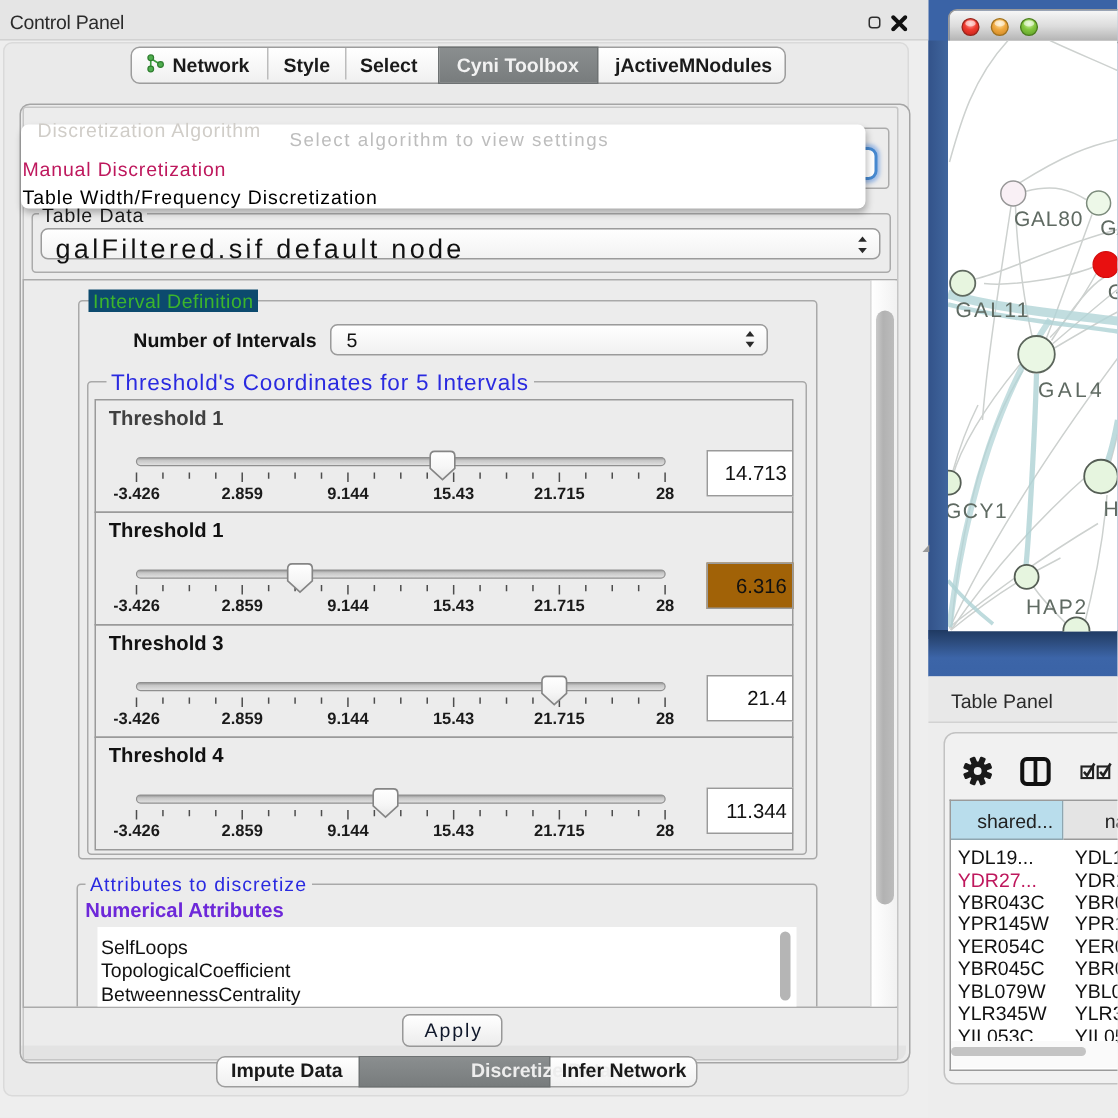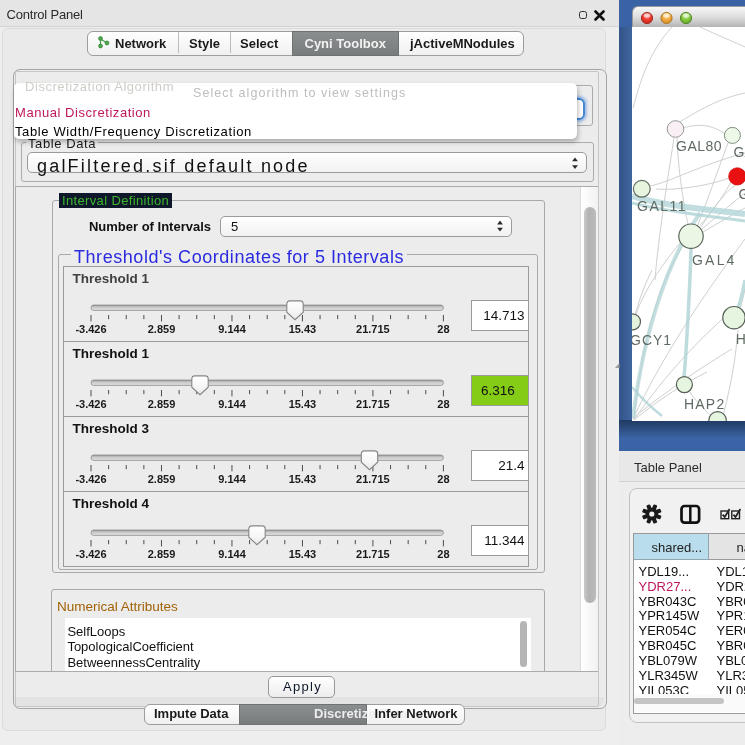--- a/index.html
+++ b/index.html
@@ -70,30 +70,30 @@
             <stop offset="1" stop-color="#e3e3e3"></stop>
           </linearGradient>
           <linearGradient id="thm" x1="0" y1="0" x2="0" y2="1">
             <stop offset="0" stop-color="#ffffff"></stop>
             <stop offset="0.55" stop-color="#f6f6f6"></stop>
             <stop offset="1" stop-color="#e8e8e8"></stop>
           </linearGradient>
         </defs>
       </svg>
 <div class="abs" style="left:35.5px;top:13px;width:491px;height:371px;border:1px solid #a9a9a9;border-radius:3px;"></div>
-<div class="txt" style="left:43px;top:6px;font-size:13px;color:#3cb52c;background:#0f172a;padding:0 3px;letter-spacing:0.35px;">Interval Definition</div>
+<div class="txt" style="left:43px;top:6px;font-size:13px;color:#3cb52c;background:#0c4a6e;padding:0 3px;letter-spacing:0.35px;">Interval Definition</div>
 <div class="txt" style="left:64px;top:32px;width:131px;text-align:right;font-size:13px;font-weight:bold;color:#111;">Number of Intervals</div>
 <div class="abs" style="left:204px;top:29px;width:290px;height:19px;background:linear-gradient(#ffffff,#f1f1f1);border:1px solid #9b9b9b;border-radius:5px;"></div>
 <div class="txt" style="left:215px;top:32px;font-size:13px;color:#111;">5</div>
 <svg class="abs" style="left:478px;top:31px;" width="12" height="16" viewBox="0 0 12 16">
         <path d="M6 2.6 L8.9 6.4 L3.1 6.4 Z" fill="#2a2a2a"></path>
         <path d="M6 13.6 L8.9 9.8 L3.1 9.8 Z" fill="#2a2a2a"></path>
       </svg>
 <div class="abs" style="left:42px;top:67px;width:478px;height:314px;border:1px solid #a9a9a9;border-radius:3px;"></div>
-<div class="txt" style="left:55px;top:60px;font-size:18px;color:#2a2ae0;background:#ececec;padding:0 3px;letter-spacing:0.55px;">Threshold's Coordinates for 5 Intervals</div>
+<div class="txt" style="left:55px;top:60px;font-size:15px;color:#2a2ae0;background:#ececec;padding:0 3px;letter-spacing:0.55px;">Threshold's Coordinates for 5 Intervals</div>
 <div class="abs" style="left:46.5px;top:79px;width:464.5px;height:74px;border:1px solid #9a9a9a;"></div>
 <div class="txt" style="left:56.5px;top:84px;font-size:13.5px;font-weight:bold;color:#404040;">Threshold 1</div>
 <svg class="abs" style="left:60px;top:109px;" width="445" height="44" viewBox="0 0 445 44">
         <rect x="15" y="9" width="352.4" height="5.4" rx="2.7" fill="url(#trk)" stroke="#8f8f8f" stroke-width="0.8"></rect>
         <path d="M15.00 19 v6.4 M32.62 19 v4.2 M50.24 19 v4.2 M67.86 19 v4.2 M85.48 19 v6.4 M103.10 19 v4.2 M120.72 19 v4.2 M138.34 19 v4.2 M155.96 19 v6.4 M173.58 19 v4.2 M191.20 19 v4.2 M208.82 19 v4.2 M226.44 19 v6.4 M244.06 19 v4.2 M261.68 19 v4.2 M279.30 19 v4.2 M296.92 19 v6.4 M314.54 19 v4.2 M332.16 19 v4.2 M349.78 19 v4.2 M367.40 19 v6.4" stroke="#4d4d4d" stroke-width="1"></path>
         <text x="15.0" y="36.5" text-anchor="middle" font-family="Liberation Sans, sans-serif" font-size="11" font-weight="bold" fill="#1a1a1a">-3.426</text>
         <text x="85.5" y="36.5" text-anchor="middle" font-family="Liberation Sans, sans-serif" font-size="11" font-weight="bold" fill="#1a1a1a">2.859</text>
         <text x="156.0" y="36.5" text-anchor="middle" font-family="Liberation Sans, sans-serif" font-size="11" font-weight="bold" fill="#1a1a1a">9.144</text>
         <text x="226.4" y="36.5" text-anchor="middle" font-family="Liberation Sans, sans-serif" font-size="11" font-weight="bold" fill="#1a1a1a">15.43</text>
         <text x="296.9" y="36.5" text-anchor="middle" font-family="Liberation Sans, sans-serif" font-size="11" font-weight="bold" fill="#1a1a1a">21.715</text>
@@ -107,21 +107,21 @@
         <rect x="15" y="9" width="352.4" height="5.4" rx="2.7" fill="url(#trk)" stroke="#8f8f8f" stroke-width="0.8"></rect>
         <path d="M15.00 19 v6.4 M32.62 19 v4.2 M50.24 19 v4.2 M67.86 19 v4.2 M85.48 19 v6.4 M103.10 19 v4.2 M120.72 19 v4.2 M138.34 19 v4.2 M155.96 19 v6.4 M173.58 19 v4.2 M191.20 19 v4.2 M208.82 19 v4.2 M226.44 19 v6.4 M244.06 19 v4.2 M261.68 19 v4.2 M279.30 19 v4.2 M296.92 19 v6.4 M314.54 19 v4.2 M332.16 19 v4.2 M349.78 19 v4.2 M367.40 19 v6.4" stroke="#4d4d4d" stroke-width="1"></path>
         <text x="15.0" y="36.5" text-anchor="middle" font-family="Liberation Sans, sans-serif" font-size="11" font-weight="bold" fill="#1a1a1a">-3.426</text>
         <text x="85.5" y="36.5" text-anchor="middle" font-family="Liberation Sans, sans-serif" font-size="11" font-weight="bold" fill="#1a1a1a">2.859</text>
         <text x="156.0" y="36.5" text-anchor="middle" font-family="Liberation Sans, sans-serif" font-size="11" font-weight="bold" fill="#1a1a1a">9.144</text>
         <text x="226.4" y="36.5" text-anchor="middle" font-family="Liberation Sans, sans-serif" font-size="11" font-weight="bold" fill="#1a1a1a">15.43</text>
         <text x="296.9" y="36.5" text-anchor="middle" font-family="Liberation Sans, sans-serif" font-size="11" font-weight="bold" fill="#1a1a1a">21.715</text>
         <text x="367.4" y="36.5" text-anchor="middle" font-family="Liberation Sans, sans-serif" font-size="11" font-weight="bold" fill="#1a1a1a">28</text>
         <path d="M115.8 16.2 L115.8 8 Q115.8 4.9 118.8 4.9 L129.2 4.9 Q132.2 4.9 132.2 8 L132.2 16.2 L124.0 23.7 Z" fill="url(#thm)" stroke="#858585" stroke-width="1.1"></path>
       </svg>
-<div class="abs" style="left:454.5px;top:188px;width:53px;height:29px;background:#84cc16;border:1px solid #9a9a9a;text-align:center;font-size:13.5px;color:#111;line-height:29px;padding-right:3px;">6.316</div>
+<div class="abs" style="left:454.5px;top:188px;width:53px;height:29px;background:#a16207;border:1px solid #9a9a9a;text-align:right;font-size:13.5px;color:#111;line-height:29px;padding-right:3px;">6.316</div>
 <div class="abs" style="left:46.5px;top:229px;width:464.5px;height:74px;border:1px solid #9a9a9a;"></div>
 <div class="txt" style="left:56.5px;top:234px;font-size:13.5px;font-weight:bold;color:#111;">Threshold 3</div>
 <svg class="abs" style="left:60px;top:259px;" width="445" height="44" viewBox="0 0 445 44">
         <rect x="15" y="9" width="352.4" height="5.4" rx="2.7" fill="url(#trk)" stroke="#8f8f8f" stroke-width="0.8"></rect>
         <path d="M15.00 19 v6.4 M32.62 19 v4.2 M50.24 19 v4.2 M67.86 19 v4.2 M85.48 19 v6.4 M103.10 19 v4.2 M120.72 19 v4.2 M138.34 19 v4.2 M155.96 19 v6.4 M173.58 19 v4.2 M191.20 19 v4.2 M208.82 19 v4.2 M226.44 19 v6.4 M244.06 19 v4.2 M261.68 19 v4.2 M279.30 19 v4.2 M296.92 19 v6.4 M314.54 19 v4.2 M332.16 19 v4.2 M349.78 19 v4.2 M367.40 19 v6.4" stroke="#4d4d4d" stroke-width="1"></path>
         <text x="15.0" y="36.5" text-anchor="middle" font-family="Liberation Sans, sans-serif" font-size="11" font-weight="bold" fill="#1a1a1a">-3.426</text>
         <text x="85.5" y="36.5" text-anchor="middle" font-family="Liberation Sans, sans-serif" font-size="11" font-weight="bold" fill="#1a1a1a">2.859</text>
         <text x="156.0" y="36.5" text-anchor="middle" font-family="Liberation Sans, sans-serif" font-size="11" font-weight="bold" fill="#1a1a1a">9.144</text>
         <text x="226.4" y="36.5" text-anchor="middle" font-family="Liberation Sans, sans-serif" font-size="11" font-weight="bold" fill="#1a1a1a">15.43</text>
         <text x="296.9" y="36.5" text-anchor="middle" font-family="Liberation Sans, sans-serif" font-size="11" font-weight="bold" fill="#1a1a1a">21.715</text>
@@ -137,21 +137,22 @@
         <text x="15.0" y="36.5" text-anchor="middle" font-family="Liberation Sans, sans-serif" font-size="11" font-weight="bold" fill="#1a1a1a">-3.426</text>
         <text x="85.5" y="36.5" text-anchor="middle" font-family="Liberation Sans, sans-serif" font-size="11" font-weight="bold" fill="#1a1a1a">2.859</text>
         <text x="156.0" y="36.5" text-anchor="middle" font-family="Liberation Sans, sans-serif" font-size="11" font-weight="bold" fill="#1a1a1a">9.144</text>
         <text x="226.4" y="36.5" text-anchor="middle" font-family="Liberation Sans, sans-serif" font-size="11" font-weight="bold" fill="#1a1a1a">15.43</text>
         <text x="296.9" y="36.5" text-anchor="middle" font-family="Liberation Sans, sans-serif" font-size="11" font-weight="bold" fill="#1a1a1a">21.715</text>
         <text x="367.4" y="36.5" text-anchor="middle" font-family="Liberation Sans, sans-serif" font-size="11" font-weight="bold" fill="#1a1a1a">28</text>
         <path d="M172.8 16.2 L172.8 8 Q172.8 4.9 175.8 4.9 L186.2 4.9 Q189.2 4.9 189.2 8 L189.2 16.2 L181.0 23.7 Z" fill="url(#thm)" stroke="#858585" stroke-width="1.1"></path>
       </svg>
 <div class="abs" style="left:454.5px;top:338px;width:53px;height:29px;background:#fff;border:1px solid #9a9a9a;text-align:right;font-size:13.5px;color:#111;line-height:29px;padding-right:3px;">11.344</div>
 <div class="abs" style="left:35.3px;top:402px;width:491.4px;height:100px;border:1px solid #a9a9a9;border-radius:3px;"></div>
-<div class="txt" style="left:40.9px;top:412px;font-size:13.5px;font-weight:normal;color:#a16207;">Numerical Attributes</div>
+<div class="txt" style="left:41px;top:395px;font-size:13px;color:#2a2ae0;background:#ececec;padding:0 3px;letter-spacing:0.7px;">Attributes to discretize</div>
+<div class="txt" style="left:40.9px;top:412px;font-size:13.5px;font-weight:bold;color:#6d28d9;">Numerical Attributes</div>
 <div class="abs" style="left:49px;top:431px;width:466px;height:54px;background:#fff;"></div>
 <div class="abs" style="left:503.8px;top:434px;width:7.4px;height:45.6px;background:#b5b5b5;border-radius:4px;"></div>
 <div class="txt" style="left:51.4px;top:437px;font-size:13px;color:#111;">SelfLoops</div>
 <div class="txt" style="left:51.4px;top:452.4px;font-size:13px;color:#111;">TopologicalCoefficient</div>
 <div class="txt" style="left:51.4px;top:468px;font-size:13px;color:#111;">BetweennessCentrality</div>
 </div>
 </div>
 
 <div class="abs" style="left:580px;top:187px;width:17px;height:484px;background:linear-gradient(to right,#ffffff,#f1f1f1);border-left:1px solid #dadada;"></div>
 <div class="abs" style="left:583.5px;top:207px;width:12px;height:396px;background:linear-gradient(to right,#c9c9c9,#b2b2b2 40%,#bcbcbc);border-radius:6px;"></div>

